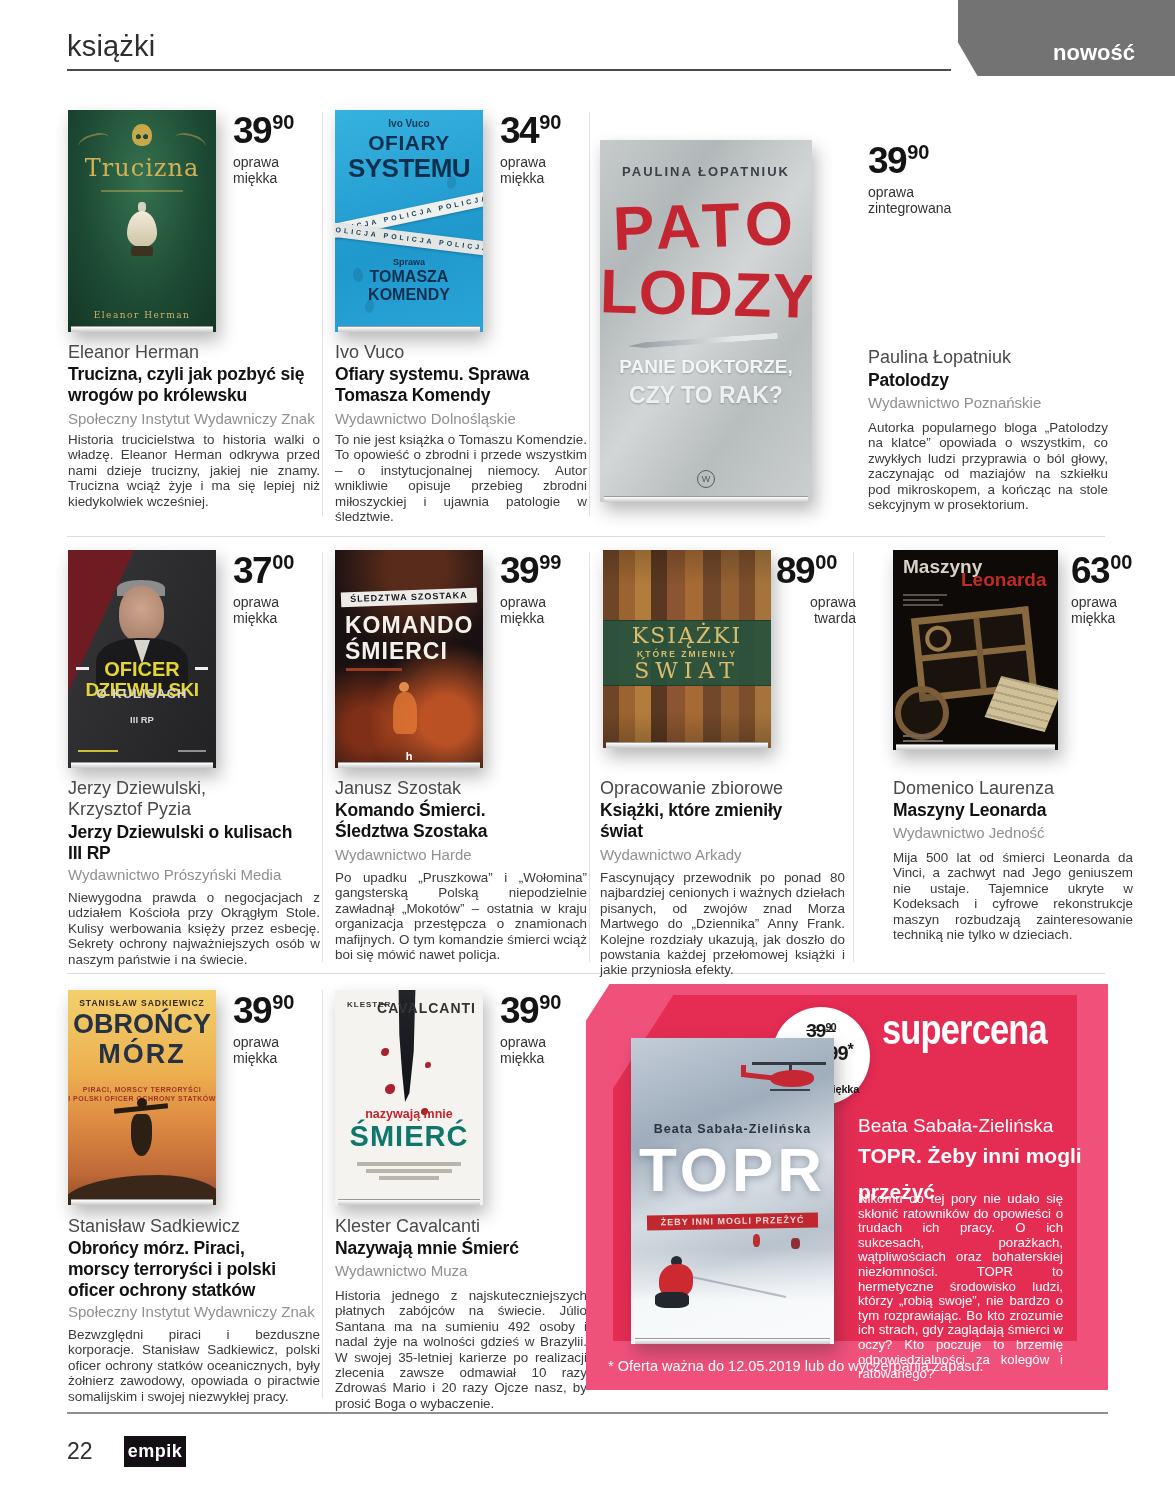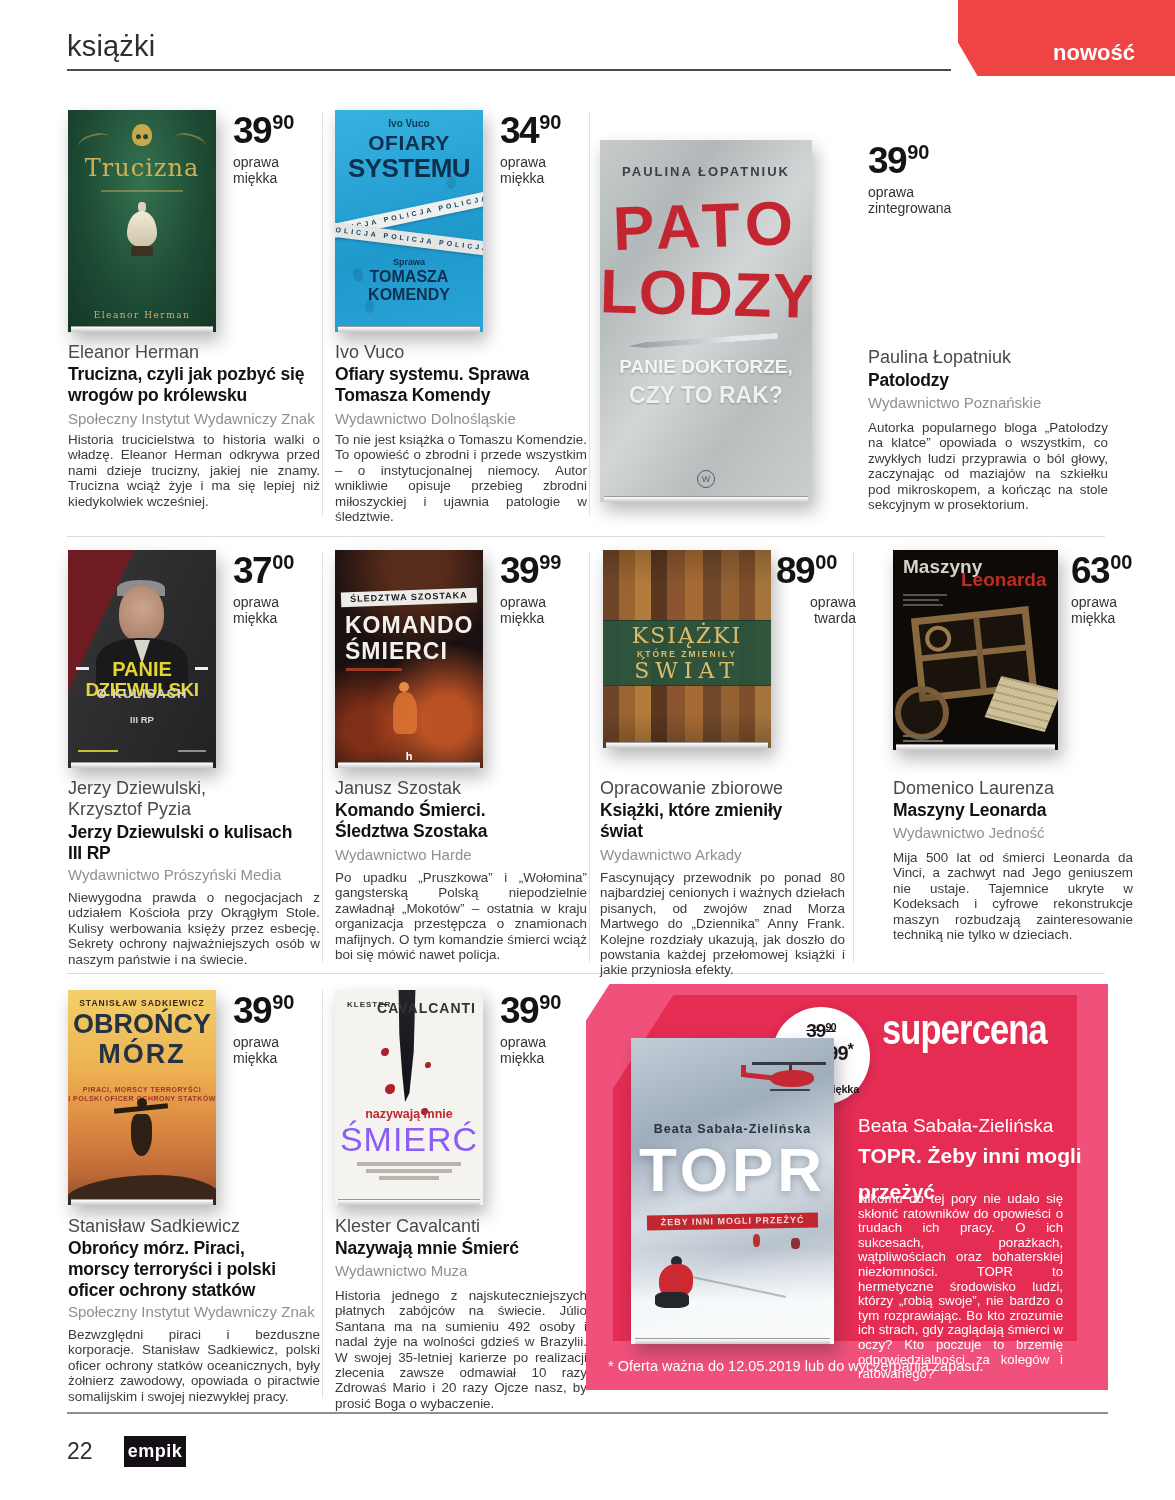--- a/index.html
+++ b/index.html
@@ -1,21 +1,21 @@
 <!DOCTYPE html>
 <html><head>
 <meta charset="utf-8">
 <style>
   html,body{margin:0;padding:0;background:#fff;}
   .page{position:relative;width:1175px;height:1500px;background:#fff;overflow:hidden;
         font-family:"Liberation Sans","DejaVu Sans",sans-serif;color:#222;}
   
   .hdr-title{position:absolute;left:67px;top:30px;font-size:29px;color:#2e2e2e;letter-spacing:.2px;}
   .hdr-rule{position:absolute;left:67px;top:69px;width:884px;height:2px;background:#4c4c4c;}
-  .badge{position:absolute;left:958px;top:0;width:217px;height:76px;background:#ef4444;
+  .badge{position:absolute;left:958px;top:0;width:217px;height:76px;background:#737373;
          clip-path:polygon(0 0,100% 0,100% 100%,9% 100%,0 56%);}
   .badge span{position:absolute;right:40px;top:40px;color:#fff;font-weight:bold;font-size:22px;}
   
   .vline{position:absolute;width:1px;background:#e2e2e2;}
   .hline{position:absolute;height:1px;background:#dcdcdc;}
   
   .card{position:absolute;}
   .card .t{position:absolute;left:0;width:252px;}
   .author{font-size:18px;color:#4a4a4a;line-height:21px;white-space:pre-line;}
   .title{font-size:17.5px;font-weight:bold;color:#121212;line-height:21px;white-space:pre-line;letter-spacing:-.2px;}
@@ -131,21 +131,21 @@
   .cv7 .fbody{left:63px;top:124px;width:21px;height:42px;background:#2c2014;border-radius:30% 30% 50% 50%;}
   .cv7 .rocks{left:-6px;right:-6px;bottom:0;height:30px;background:#3a2719;border-radius:60% 40% 0 0/100% 80% 0 0;}
   
   .cv8{background:#f5f3ef;}
   .cv8 .blade{left:60px;top:0;width:24px;height:112px;background:linear-gradient(180deg,#22242a,#101216);
       clip-path:polygon(15% 0,85% 0,78% 55%,60% 92%,42% 100%,30% 75%,18% 40%);}
   .cv8 .k1{left:12px;top:10px;font-size:8px;font-weight:bold;color:#333;letter-spacing:1px;}
   .cv8 .k2{right:7px;top:10px;font-size:14px;font-weight:bold;color:#333;letter-spacing:1px;}
   .cv8 .bd{background:#a8232c;border-radius:60% 40% 55% 45%;}
   .cv8 .s1{top:117px;font-size:12.5px;font-weight:bold;color:#c1252e;}
-  .cv8 .s2{top:130px;font-size:34px;font-weight:400;color:#8b5cf6;letter-spacing:1px;}
+  .cv8 .s2{top:130px;font-size:29px;font-weight:700;color:#0f766e;letter-spacing:1px;}
   .cv8 .tb{left:50%;transform:translateX(-50%);height:4px;background:#b9b5ad;}
   
   .cv9{background:linear-gradient(160deg,#c3cdd8 0%,#9fadbc 28%,#d6dde4 50%,#b9c3cd 68%,#e9edf1 100%);}
   .cv9 .rotor{right:8px;top:24px;width:74px;height:3px;background:#343a42;}
   .cv9 .mast{right:42px;top:27px;width:3px;height:6px;background:#343a42;}
   .cv9 .hbody{right:20px;top:32px;width:44px;height:17px;background:#c52733;border-radius:55% 45% 50% 50%;}
   .cv9 .htail{right:58px;top:36px;width:32px;height:5px;background:#c52733;transform:rotate(6deg);}
   .cv9 .hfin{right:88px;top:27px;width:5px;height:12px;background:#c52733;}
   .cv9 .skid{right:24px;top:51px;width:40px;height:2px;background:#3c424a;}
   .cv9 .auth{top:84px;font-size:12.5px;font-weight:bold;color:#2b333f;letter-spacing:1px;}
@@ -278,21 +278,21 @@
   </div>
 
   <div class="card" style="left:68px;top:550px;width:254px;height:412px;">
     <div class="cover cv3" style="left:0;top:0;width:148px;height:218px;">
       <div class="hair"></div>
       <div class="head"></div>
       <div class="suit"></div>
       <div class="shirt"></div>
       <div class="d" style="left:8px;"></div>
       <div class="d" style="right:8px;"></div>
-      <div class="j1 ctr">PANIE</div>
+      <div class="j1 ctr">OFICER</div>
       <div class="j2 ctr">DZIEWULSKI</div>
       <div class="k1 ctr">O KULISACH</div>
       <div class="k2 ctr">III RP</div>
       <div class="bl" style="left:10px;width:40px;"></div>
       <div class="bl" style="right:10px;width:28px;background:#8e8e8e;"></div>
       <div class="pageedge"></div>
     </div>
     <div class="pricebox" style="left:165px;top:2px;">
       <div class="price"><span>37</span><span class="sup">00</span></div>
       <div class="binding" style="width:80px;">oprawa miękka</div>

